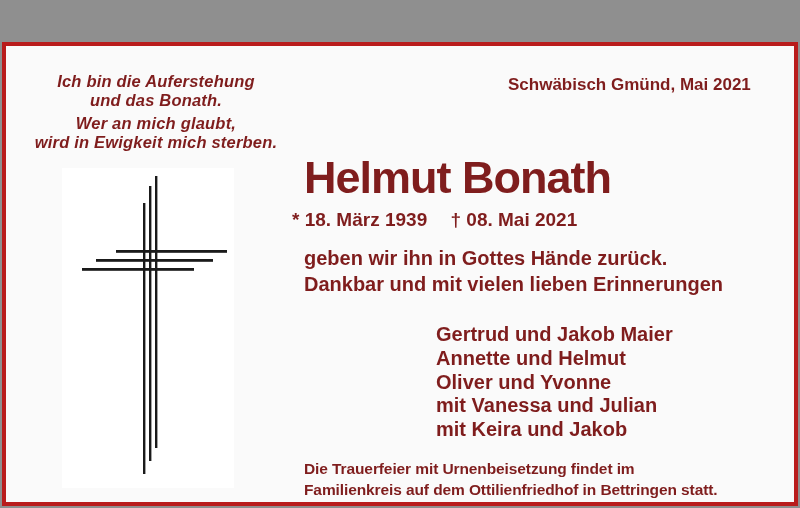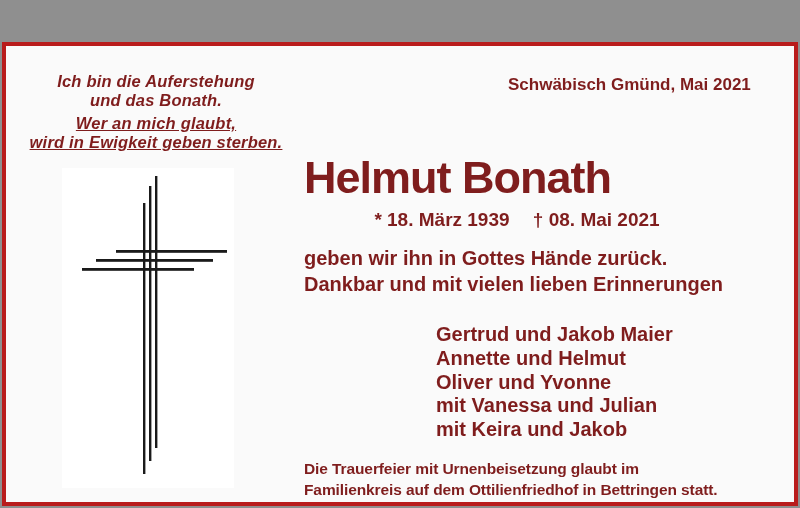--- a/index.html
+++ b/index.html
@@ -37,44 +37,43 @@
       position: absolute;
       left: 10px; top: 26px;
       width: 280px;
       text-align: center;
       font-style: italic;
       font-weight: bold;
       font-size: 16.5px;
       line-height: 19px;
       letter-spacing: 0.2px;
     }
-    .quote .stanza2 { margin-top: 4px; text-decoration: underline; }
+    .quote .stanza2 { margin-top: 4px; }
     .dateline {
       position: absolute;
       left: 502px; top: 29px;
       font-weight: bold;
       font-size: 17px;
       white-space: nowrap;
     }
     .name {
       position: absolute;
       left: 298px; top: 111px;
       width: 402px;
       text-align: left;
       font-weight: bold;
       font-size: 45px;
       line-height: 41px;
       letter-spacing: -1px;
       white-space: nowrap;
     }
     .dates {
       position: absolute;
-      left: 310px; top: 163px;
+      left: 286px; top: 163px;
       width: 402px;
-      text-align: center;
       font-weight: bold;
       font-size: 19px;
       white-space: nowrap;
     }
     .dates .death { margin-left: 18px; }
     .message {
       position: absolute;
       left: 298px; top: 199px;
       font-weight: bold;
       font-size: 20px;
@@ -115,21 +114,21 @@
     <rect x="0" y="92" width="112" height="2.8" fill="#1a1a1a"></rect>
   </svg>
 
   <div class="quote">
     <div class="stanza1">
       <div>Ich bin die Auferstehung</div>
       <div>und das Bonath.</div>
     </div>
     <div class="stanza2">
       <div>Wer an mich glaubt,</div>
-      <div>wird in Ewigkeit geben sterben.</div>
+      <div>wird in Ewigkeit mich sterben.</div>
     </div>
   </div>
 
   <div class="dateline">Schwäbisch Gmünd, Mai 2021</div>
 
   <div class="name">Helmut Bonath</div>
 
   <div class="dates">
     <span class="birth">* 18. März 1939</span>
     <span class="death">† 08. Mai 2021</span>
@@ -142,17 +141,17 @@
 
   <div class="mourners">
     <div>Gertrud und Jakob Maier</div>
     <div>Annette und Helmut</div>
     <div>Oliver und Yvonne</div>
     <div>mit Vanessa und Julian</div>
     <div>mit Keira und Jakob</div>
   </div>
 
   <div class="notice">
-    <div>Die Trauerfeier mit Urnenbeisetzung glaubt im</div>
+    <div>Die Trauerfeier mit Urnenbeisetzung findet im</div>
     <div>Familienkreis auf dem Ottilienfriedhof in Bettringen statt.</div>
   </div>
 
 </div>
 
 </body></html>

